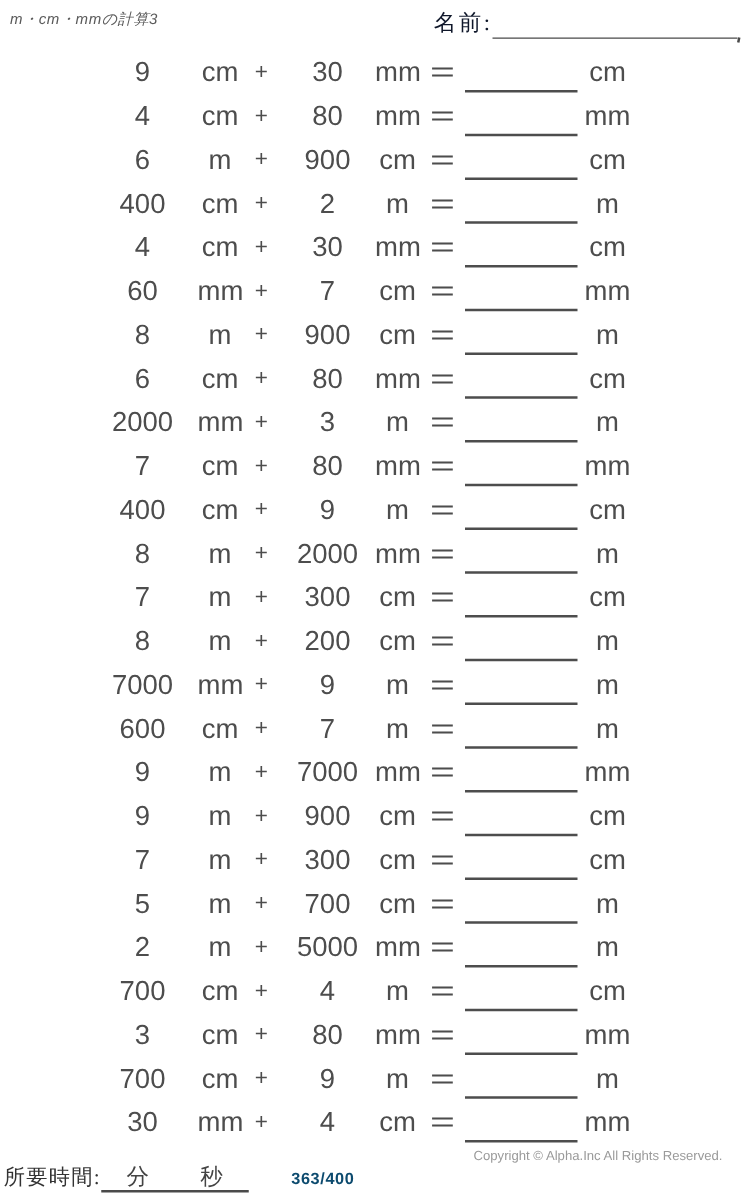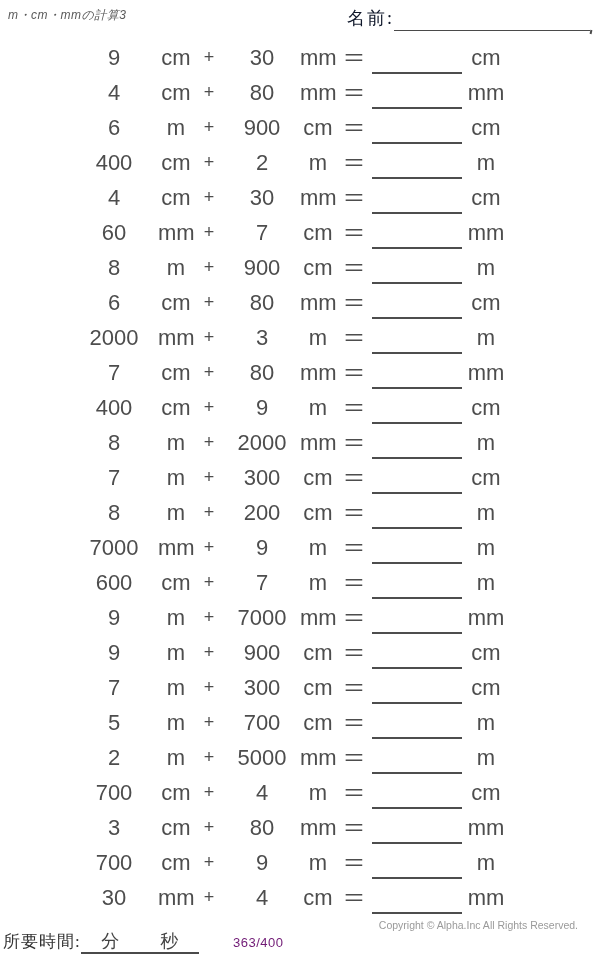--- a/index.html
+++ b/index.html
@@ -119,22 +119,23 @@
     font-size: 18px;
     color: #444444;
     line-height: 22px;
     font-family: "Liberation Serif", "DejaVu Serif", serif;
   }
   .page-count {
     position: absolute;
     left: 233px;
     bottom: 7px;
     font-size: 13px;
-    color: #701a75;
+    color: #0c4a6e;
     letter-spacing: 0.5px;
+    font-weight: bold;
   }
   .copyright {
     position: absolute;
     right: 22px;
     bottom: 26px;
     font-size: 10.5px;
     color: #9a9a9a;
   }
 </style>
 </head>

